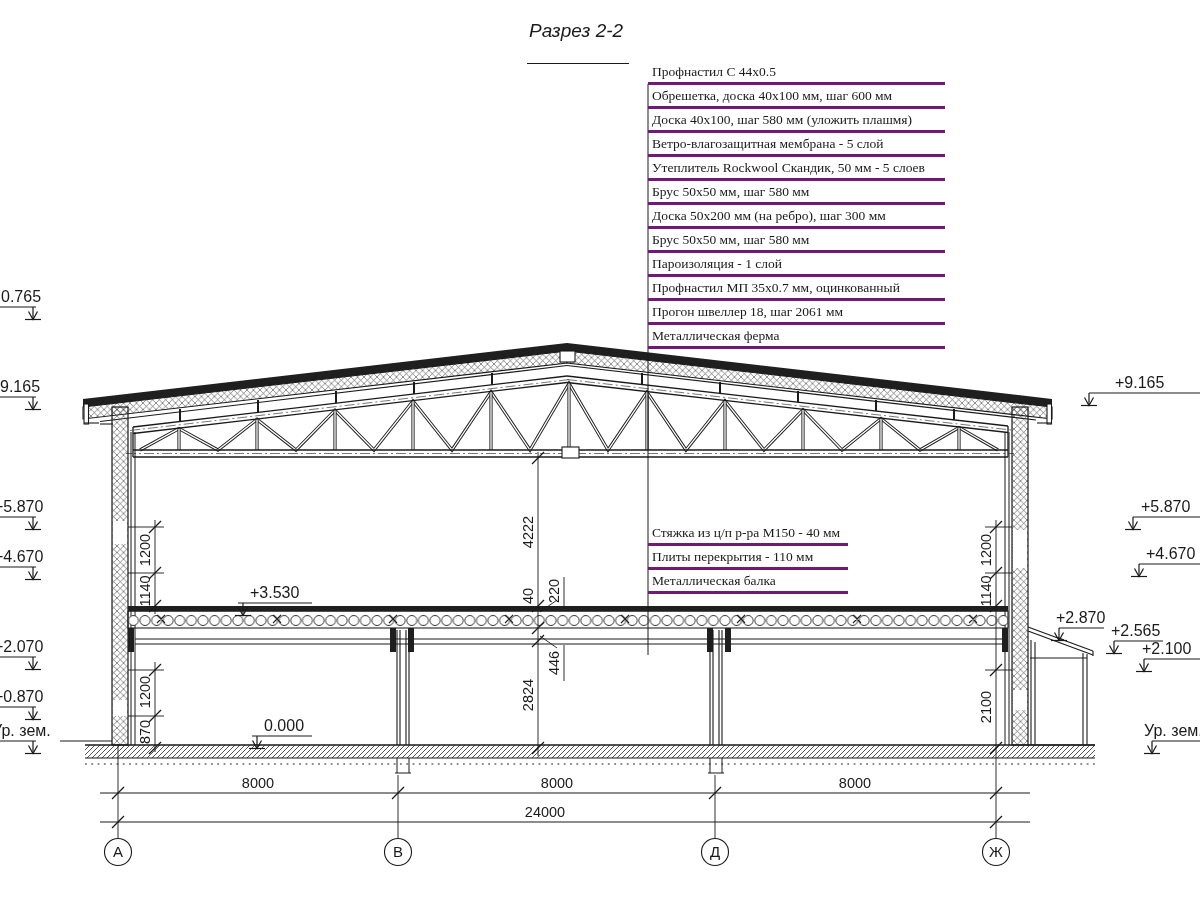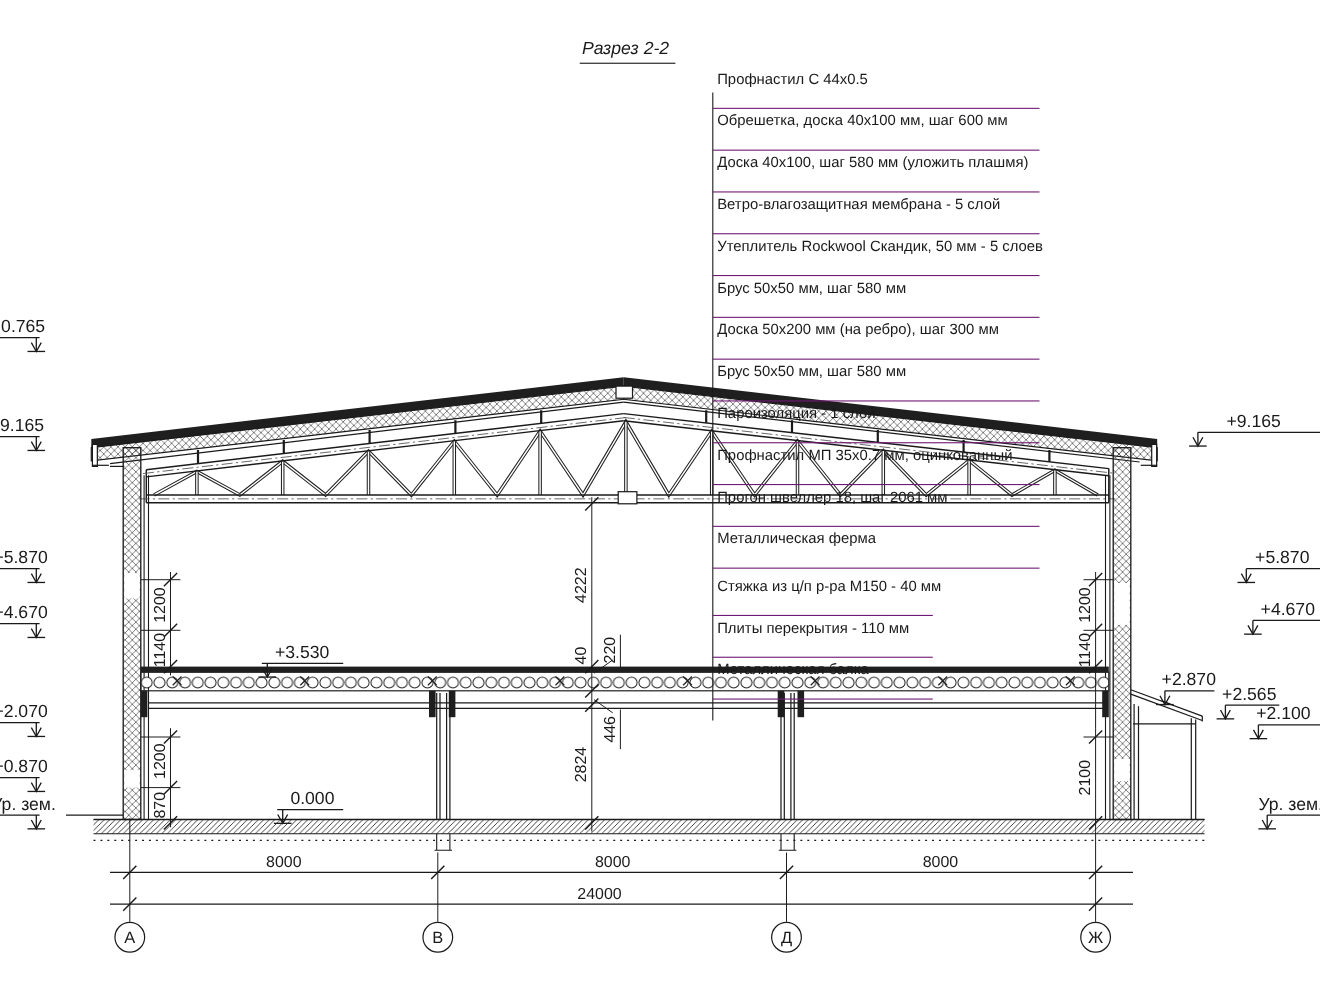--- a/index.html
+++ b/index.html
@@ -1,22 +1,22 @@
 <!DOCTYPE html>
 <html><head>
 <meta charset="utf-8">
 <style>
   html,body{margin:0;padding:0;background:#fff;}
   #canvas{position:relative;width:1200px;height:900px;background:#fff;overflow:hidden;
           font-family:"Liberation Sans",sans-serif;color:#1a1a1a;}
   #drawing{position:absolute;left:0;top:0;}
-  .title{position:absolute;left:527px;top:20px;font-size:16px;font-style:italic;
-         border-bottom:1.5px solid #1a1a1a;padding:0 6px 3px 2px;white-space:nowrap;margin-top:16px;}
+  .title{position:absolute;left:527px;top:20px;font-size:19px;font-style:italic;
+         border-bottom:1.5px solid #1a1a1a;padding:0 6px 21px 2px;white-space:nowrap;}
   .callouts{position:absolute;font-size:13.5px;line-height:15px;}
-  .callouts .ci{border-bottom:1px solid #701a75;padding:3px 4px 19px 4px;white-space:nowrap;}
+  .callouts .ci{border-bottom:3px solid #701a75;padding:3px 4px 3px 4px;white-space:nowrap;font-family:Liberation Serif, serif;}
   #roof-callouts{left:648px;top:61px;width:297px;}
   #floor-callouts{left:648px;top:522px;width:200px;}
   svg text{font-family:"Liberation Sans",sans-serif;fill:#1a1a1a;}
 </style>
 </head>
 <body>
 
 <div id="canvas">
 
 <svg id="drawing" width="1200" height="900" viewBox="0 0 1200 900">

